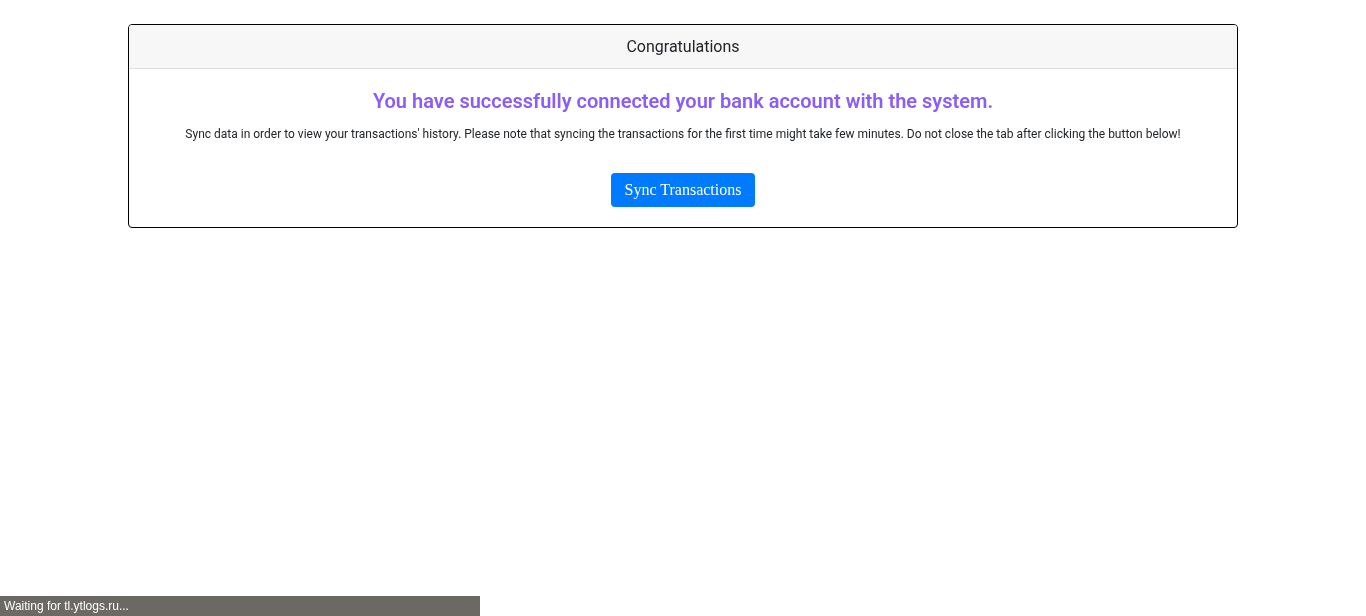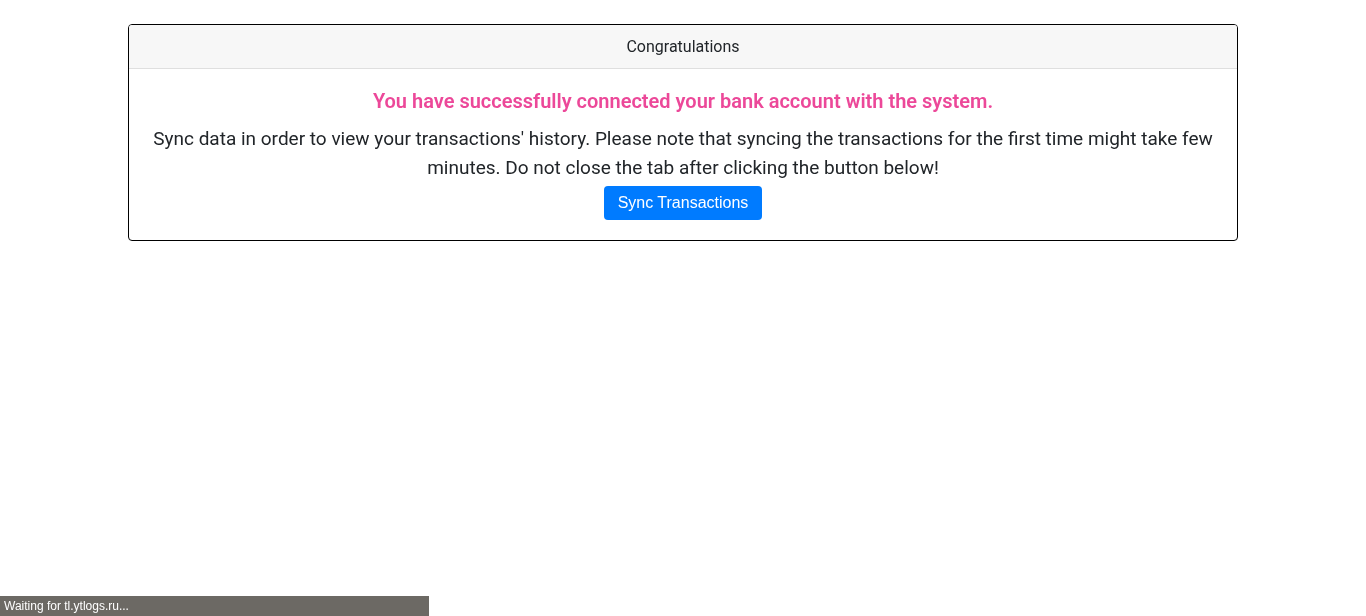--- a/index.html
+++ b/index.html
@@ -31,49 +31,49 @@
       font-size: 16px;
       color: #212529;
     }
     .card-body {
       padding: 20px;
       text-align: center;
     }
     .card-title {
       font-size: 20px;
       font-weight: 600;
-      color: #ec4899;
+      color: #8b5cf6;
       margin-bottom: 12px;
     }
     .card-text {
-      font-size: 19px;
+      font-size: 12px;
       color: #212529;
       line-height: 1.5;
-      margin-bottom: 4px;
+      margin-bottom: 30px;
     }
     .btn {
       display: inline-block;
       background: #007bff;
       color: #ffffff;
       border: none;
       border-radius: 4px;
       padding: 8px 14px;
       font-size: 16px;
       cursor: pointer;
-      font-family: Liberation Sans, sans-serif;
+      font-family: Liberation Serif, serif;
     }
     .status-bar {
       position: absolute;
       bottom: 0;
       left: 0;
       background: #6c6964;
       color: #ffffff;
       font-size: 12px;
       padding: 3px 8px 3px 4px;
-      width: 429px;
+      width: 480px;
       height: 20px;
       display: flex;
       align-items: center;
       font-family: "Segoe UI", Arial, sans-serif;
     }
   </style>
 </head>
 <body>
 
 <div class="container">

